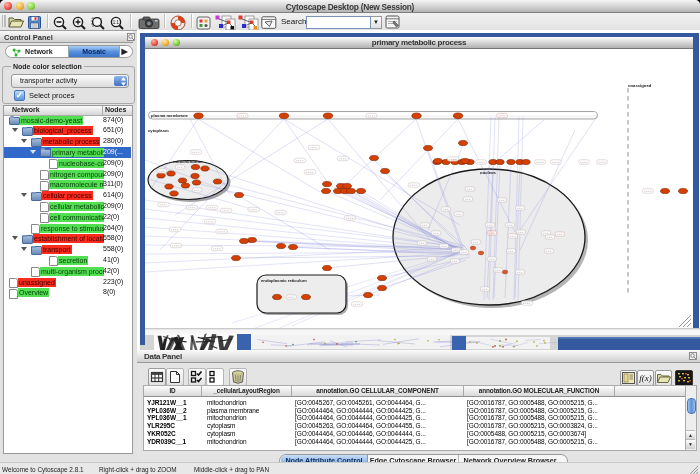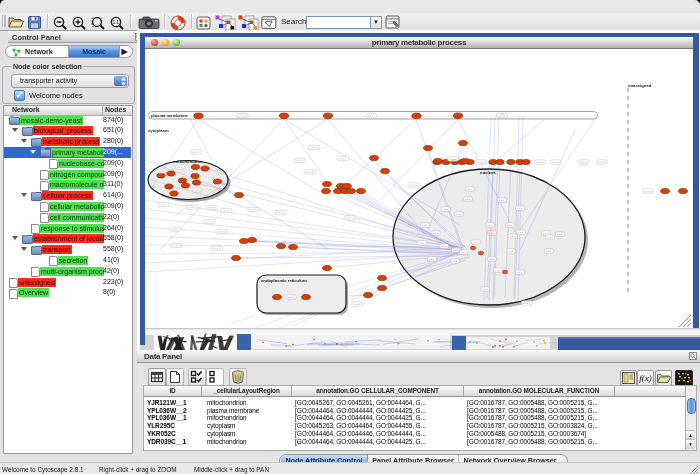--- a/index.html
+++ b/index.html
@@ -7,21 +7,21 @@
 #app{position:absolute;left:0;top:0;width:700px;height:474px;background:#e8e8e8;border-radius:5px 5px 0 0;overflow:hidden;}
 
 #tb{left:0;top:0;width:700px;height:12px;background:linear-gradient(#f5f5f5,#d2d2d2 55%,#b4b4b4);border-bottom:1px solid #7f7f7f;}
 .light{width:8px;height:8px;border-radius:50%;top:2px;}
 #tb .t{left:0;width:700px;top:1.5px;text-align:center;font-size:8.3px;letter-spacing:-0.25px;font-weight:bold;color:#3a3a3a;}
 
 #toolbar{left:0;top:13px;width:700px;height:17px;background:linear-gradient(#f2f2f2,#e2e2e2);border-bottom:1px solid #9f9f9f;}
 .sep{top:1px;width:1px;height:14px;background:#c0c0c0;border-right:1px solid #fff;}
 
 #cp{left:0;top:31px;width:137px;height:431px;background:#e2e2e2;}
-#cph{left:8px;top:0;width:133px;height:11px;background:linear-gradient(#fafafa,#cfcfcf);border-bottom:1px solid #9a9a9a;}
+#cph{left:0;top:0;width:133px;height:11px;background:linear-gradient(#fafafa,#cfcfcf);border-bottom:1px solid #9a9a9a;}
 #cph span{position:absolute;left:4px;top:1.5px;font-size:7.5px;font-weight:bold;color:#333;}
 #tabs{left:5px;top:14px;width:126px;height:11px;background:#fff;border:1px solid #9a9a9a;border-radius:7px;overflow:hidden;}
 .tabseg{top:0;height:11px;font-size:7px;font-weight:bold;color:#222;text-align:center;line-height:11px;}
 #gbox{left:2px;top:35px;width:131px;height:36px;border:1px solid #aaa;border-radius:3px;}
 #gbox .lbl{position:absolute;left:8px;top:-4px;background:#e2e2e2;padding:0 2px;font-size:7px;font-weight:bold;color:#222;}
 #combo{left:8px;top:7px;width:116px;height:12px;background:linear-gradient(#fdfdfd,#dcdcdc);border:1px solid #999;border-radius:3px;font-size:7px;color:#111;line-height:12px;text-indent:8px;}
 #combo .step{position:absolute;right:1px;top:1px;width:13px;height:10px;background:linear-gradient(#8db6f0,#3f6fc2);border-radius:2px;}
 #cbx{left:11px;top:23px;width:9px;height:9px;background:linear-gradient(#bcd8f7,#5f93d8);border:1px solid #4576b5;border-radius:2px;color:#fff;font-size:9px;line-height:9px;font-weight:bold;text-align:center;}
 #cbxl{left:26px;top:23.5px;font-size:7.5px;color:#111;}
 #treebox{left:3px;top:74px;width:128px;height:347px;background:#fff;border:1px solid #999;}
@@ -55,20 +55,26 @@
 .hcell{position:absolute;top:0;height:10px;background:linear-gradient(#fcfcfc,#d9d9d9);border-right:1px solid #a9a9a9;border-bottom:1px solid #8f8f8f;font-size:6.4px;font-weight:bold;color:#222;text-align:center;line-height:10px;letter-spacing:-0.1px;overflow:hidden;white-space:nowrap;}
 .drow{position:absolute;left:0;width:540px;height:7.6px;font-size:6.5px;letter-spacing:-0.1px;color:#000;white-space:nowrap;}
 .drow b{position:absolute;top:0;font-weight:bold;}
 .drow s{position:absolute;top:0;text-decoration:none;}
 .btseg{position:absolute;top:0;height:12px;font-size:7.2px;font-weight:bold;color:#222;text-align:center;line-height:12px;}
 #sbar{left:0;top:462px;width:700px;height:12px;background:#e8e8e8;border-top:1px solid #cacaca;}
 #sbar span{position:absolute;top:3px;font-size:6.4px;color:#222;}
 .icon{position:absolute;}
 </style>
 
+<div class="ab" id="tb">
+<div class="ab light" style="left:4px;background:radial-gradient(circle at 35% 30%,#ffb3ad,#f0554a 55%,#b01b12);"></div>
+<div class="ab light" style="left:15.5px;background:radial-gradient(circle at 35% 30%,#ffe9a8,#f5b73e 55%,#c07c10);"></div>
+<div class="ab light" style="left:27px;background:radial-gradient(circle at 35% 30%,#d6f8b0,#8fd94a 55%,#4e9414);"></div>
+<div class="ab t">Cytoscape Desktop (New Session)</div>
+</div>
 
 <div class="ab" id="toolbar">
 <div class="ab" style="left:2px;top:2px;width:1px;height:12px;border-left:1px solid #bbb;border-right:1px solid #bbb;"></div>
 <div class="ab" style="left:5px;top:2px;width:1px;height:12px;border-left:1px solid #bbb;"></div>
 <svg class="icon" style="left:8px;top:3px" width="16" height="12" viewBox="0 0 16 12">
         <path d="M1 11 L1 2 L5 2 L6.5 3.5 L13 3.5 L13 5" fill="#d8d7a8" stroke="#5a5a30" stroke-width="1"></path>
         <path d="M1 11 L3.5 5 L15.5 5 L13 11 Z" fill="#e6e5b5" stroke="#5a5a30" stroke-width="1"></path>
       </svg>
 <svg class="icon" style="left:28px;top:3px" width="13" height="13" viewBox="0 0 13 13">
         <rect x="0.5" y="0.5" width="12" height="12" rx="1" fill="#5f8fd8" stroke="#28508f"></rect>
@@ -180,21 +186,21 @@
 </div>
 <div class="ab" id="gbox">
         <span class="lbl">Node color selection</span>
 <div class="ab" id="combo">transporter activity<span class="step"></span>
 <svg class="icon" style="left:106px;top:0.5px" width="11" height="11" viewBox="0 0 11 11">
             <path d="M5.5 1 L8 4.5 L3 4.5 Z" fill="#fff"></path>
             <path d="M5.5 10 L8 6.5 L3 6.5 Z" fill="#fff"></path>
           </svg>
 </div>
 <div class="ab" id="cbx">✓</div>
-        <div class="ab" id="cbxl">Welcome nodes</div>
+        <div class="ab" id="cbxl">Select proces</div>
 </div>
 <div class="ab" id="treebox">
 <div class="ab" id="treehdr">
           <i style="left:8px;">Network</i>
           <i style="left:101px;">Nodes</i>
           <i class="ab" style="left:98px;top:0;width:1px;height:9px;background:#aaa;"></i>
         </div>
 <div class="ab" id="rows" style="left:0;top:8.5px;width:127px;height:341px;overflow:hidden;">
 <div class="ab trow" style="top:0.0px;">
 <span class="fold" style="left:5px;"></span>
@@ -902,21 +908,21 @@
         <s style="left:323px;">[GO:0016787, GO:0005488, GO:0005215, G...</s>
       </div>
 </div>
 <div class="ab" style="left:685px;top:385px;width:10px;height:64px;background:#eee;border:1px solid #aaa;">
 <div class="ab" style="left:1px;top:12px;width:7px;height:14px;border-radius:4px;background:linear-gradient(90deg,#9cc2f0,#5b92dd 50%,#9cc2f0);border:0.5px solid #4576b5;"></div>
 <div class="ab" style="left:0;top:44px;width:9px;height:9px;background:linear-gradient(#fdfdfd,#d0d0d0);border-top:1px solid #bbb;font-size:5px;text-align:center;line-height:9px;color:#333;">▲</div>
 <div class="ab" style="left:0;top:53px;width:9px;height:9px;background:linear-gradient(#fdfdfd,#d0d0d0);border-top:1px solid #bbb;font-size:5px;text-align:center;line-height:9px;color:#333;">▼</div>
 </div>
 <div class="ab" style="left:279px;top:454px;width:287px;height:12px;background:#f6f6f6;border:1px solid #9a9a9a;border-radius:7px;overflow:hidden;">
 <div class="btseg" style="left:1px;width:86px;background:linear-gradient(#c9ddf7,#95bbec 55%,#79a7e2);color:#123361;border-right:1px solid #8899aa;">Node Attribute Control</div>
-<div class="btseg" style="left:88px;width:90px;border-right:1px solid #bbb;">Panel Attribute Browser</div>
+<div class="btseg" style="left:88px;width:90px;border-right:1px solid #bbb;">Edge Cytoscape Browser</div>
 <div class="btseg" style="left:179px;width:102px;">Network Overview Browser</div>
 </div>
 <div class="ab" id="sbar">
 <span style="left:2px;">Welcome to Cytoscape 2.8.1</span>
 <span style="left:99px;">Right-click + drag to ZOOM</span>
 <span style="left:194px;">Middle-click + drag to PAN</span>
 <svg class="icon" style="left:689px;top:2px" width="10" height="10" viewBox="0 0 10 10">
         <g stroke="#9a9a9a" stroke-width="1">
           <line x1="1" y1="9" x2="9" y2="1"></line>
           <line x1="4" y1="9" x2="9" y2="4"></line>

